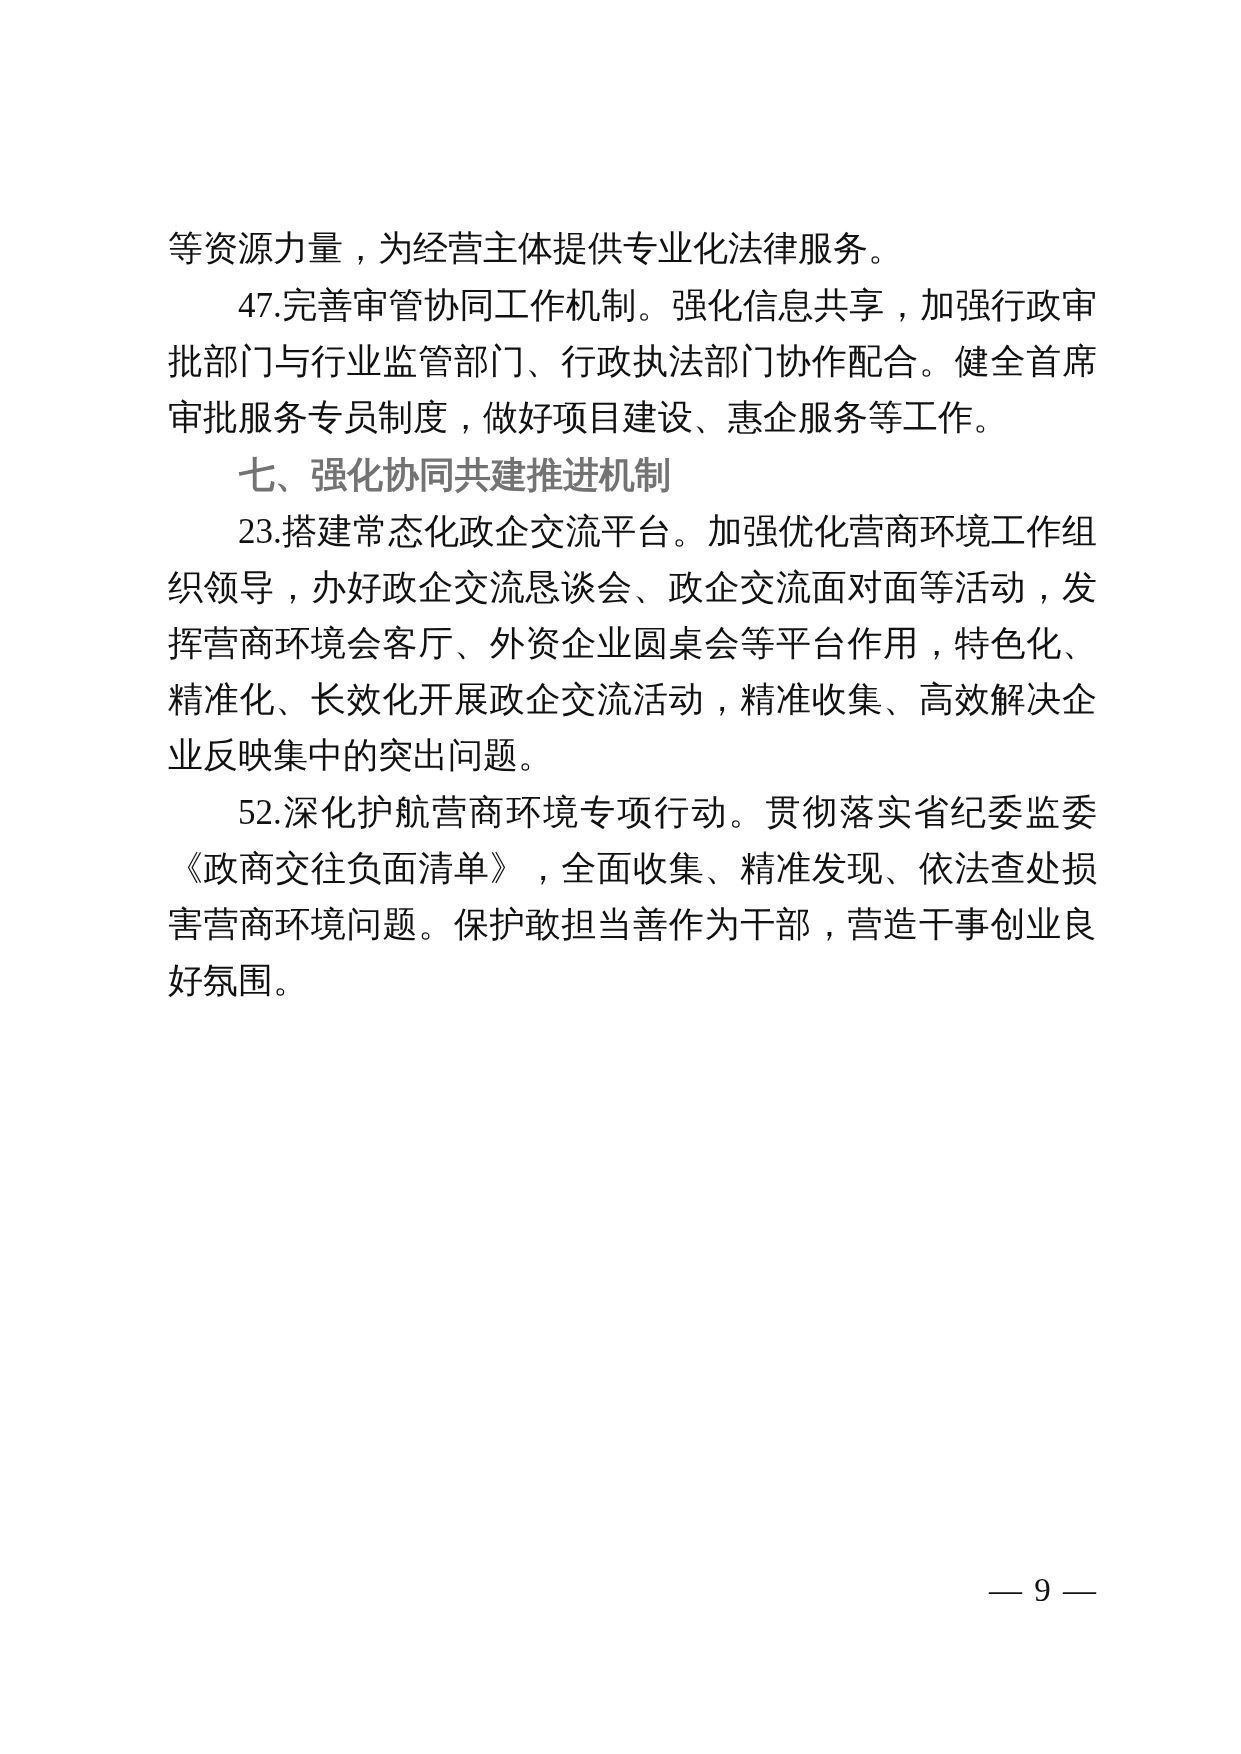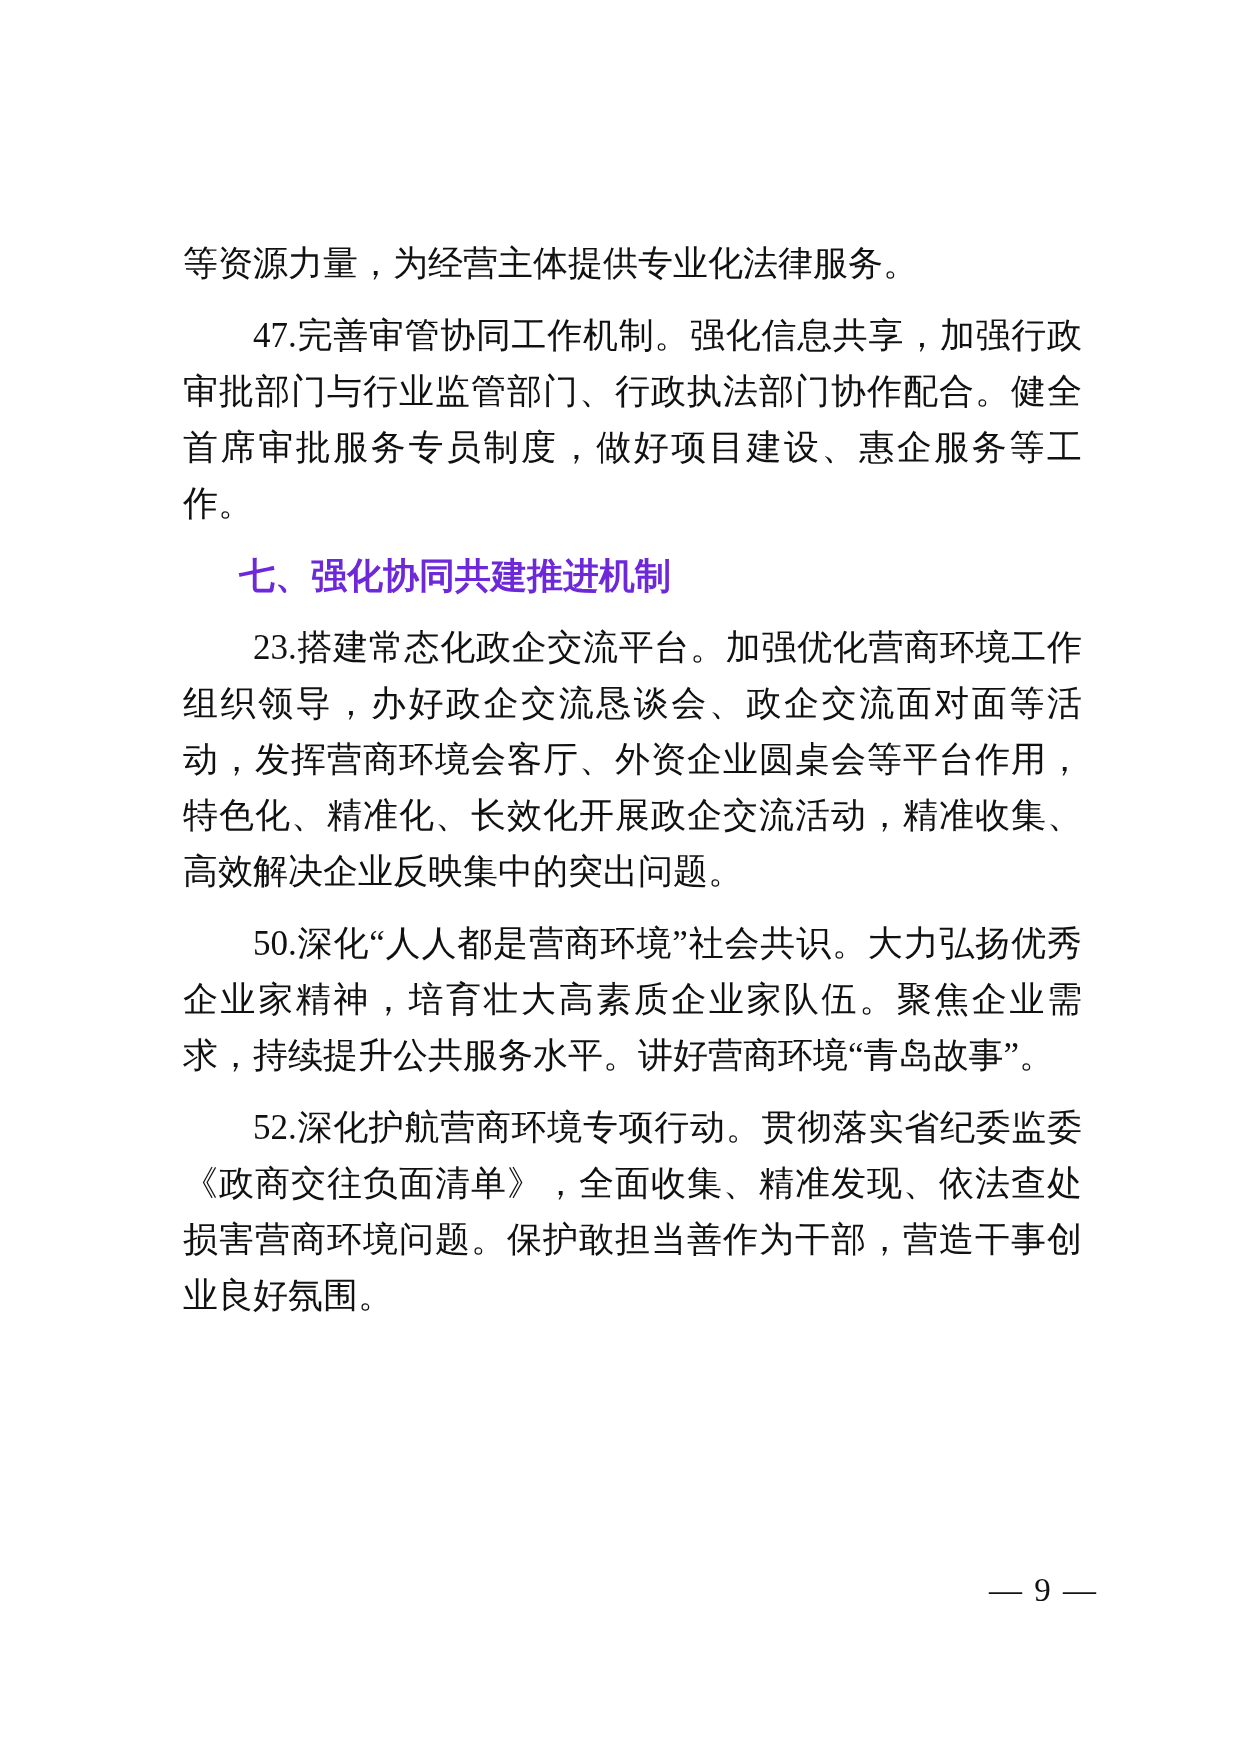--- a/index.html
+++ b/index.html
@@ -20,38 +20,38 @@
     top: 220px;
     width: 931px;
     color: #111111;
     font-family: "Liberation Serif", "DejaVu Serif", serif;
     font-size: 35px;
     line-height: 56px;
     text-align: justify;
     text-justify: inter-ideograph;
   }
   .text-block p {
-    margin: 16px;
+    margin: 1px;
     text-indent: 2em;
   }
   .text-block p.no-indent {
     text-indent: 0;
   }
   .lead {
     font-weight: 400;
   }
   .section-heading {
     margin: 0;
     text-indent: 2em;
     font-family: "Liberation Sans", "DejaVu Sans", sans-serif;
     font-weight: 700;
     font-size: 36px;
     line-height: 56px;
     text-align: left;
-    color: #6d28d9;
+    color: #737373;
   }
   .page-footer {
     position: absolute;
     left: 167px;
     top: 1570px;
     width: 931px;
     text-align: right;
     font-family: "Liberation Serif", "DejaVu Serif", serif;
     font-size: 33px;
     line-height: 40px;
@@ -68,21 +68,20 @@
 
     <p class="no-indent">等资源力量，为经营主体提供专业化法律服务。</p>
 
     <p><span class="lead">47.完善审管协同工作机制。</span><span>强化信息共享，加强行政审批部门与行业监管部门、行政执法部门协作配合。健全首席审批服务专员制度，做好项目建设、惠企服务等工作。</span></p>
 
     <h2 class="section-heading">七、强化协同共建推进机制</h2>
 
     <p><span class="lead">23.搭建常态化政企交流平台。</span><span>加强优化营商环境工作组织领导，办好政企交流恳谈会、政企交流面对面等活动，发挥营商环境会客厅、外资企业圆桌会等平台作用，特色化、精准化、长效化开展政企交流活动，精准收集、高效解决企业反映集中的突出问题。</span></p>
 
 
-    <p><span class="lead">50.深化“人人都是营商环境”社会共识。</span><span>大力弘扬优秀企业家精神，培育壮大高素质企业家队伍。聚焦企业需求，持续提升公共服务水平。讲好营商环境“青岛故事”。</span></p>
 
 
     <p><span class="lead">52.深化护航营商环境专项行动。</span><span>贯彻落实省纪委监委《政商交往负面清单》，全面收集、精准发现、依法查处损害营商环境问题。保护敢担当善作为干部，营造干事创业良好氛围。</span></p>
 
   </main>
 
   <footer class="page-footer">
     <span>— 9 —</span>
   </footer>
 

